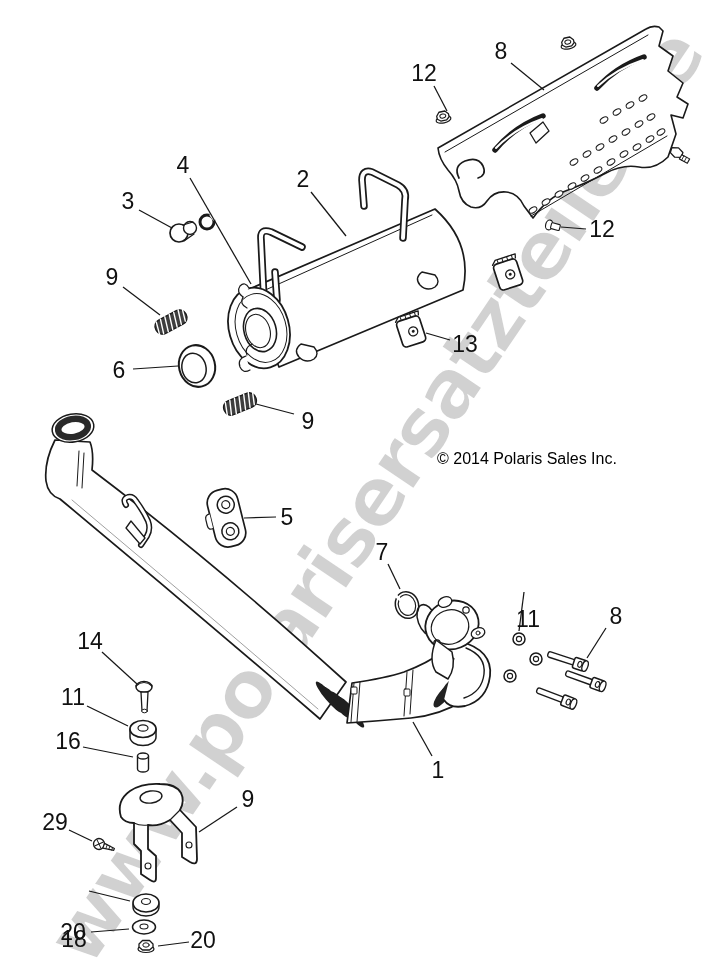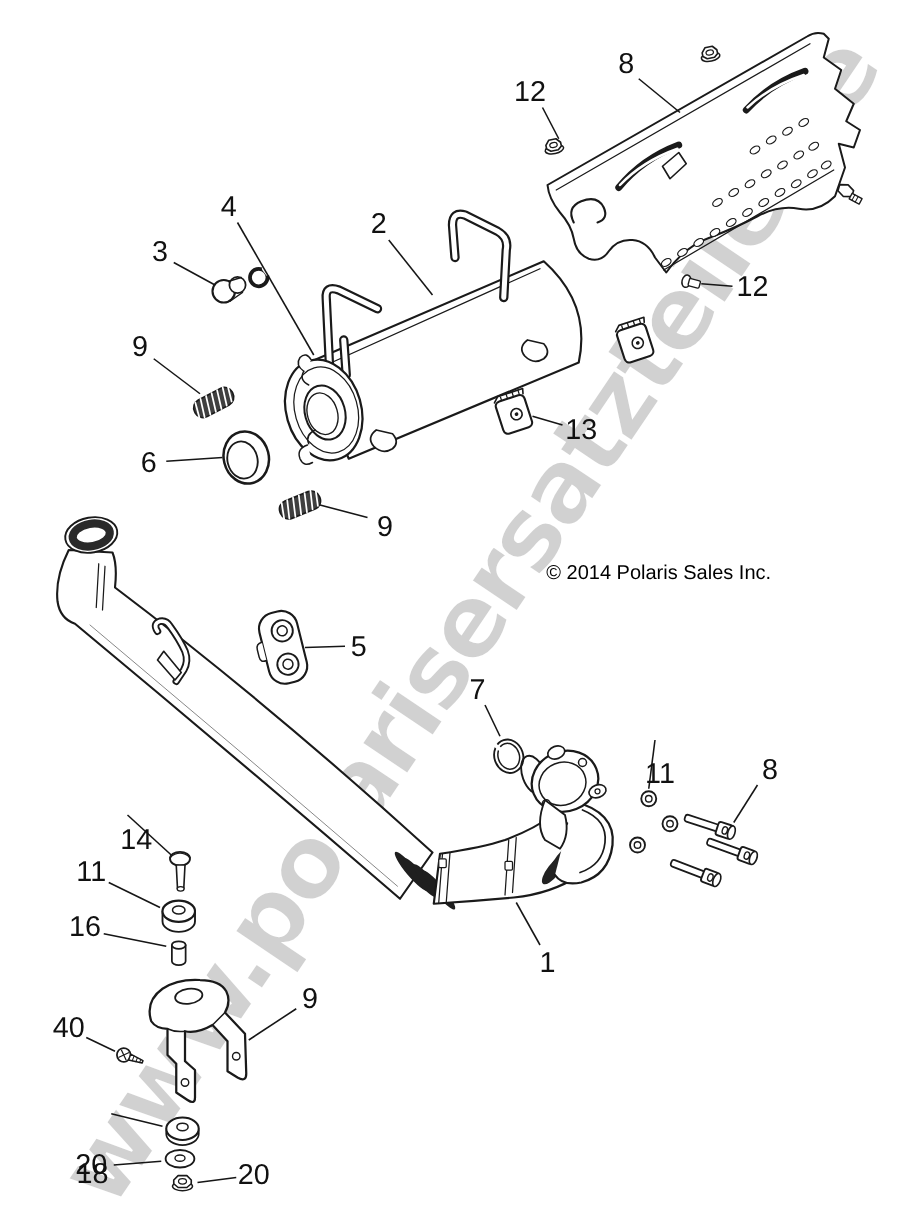--- a/index.html
+++ b/index.html
@@ -357,24 +357,24 @@
       <div class="callout" style="left: 128px; top: 201px;">3</div>
       <div class="callout" style="left: 112px; top: 277px;">9</div>
       <div class="callout" style="left: 119px; top: 370px;">6</div>
       <div class="callout" style="left: 308px; top: 421px;">9</div>
       <div class="callout" style="left: 465px; top: 344px;">13</div>
       <div class="callout" style="left: 287px; top: 517px;">5</div>
       <div class="callout" style="left: 382px; top: 552px;">7</div>
       <div class="callout" style="left: 528px; top: 579px; margin-top: 40px;">11</div>
       <div class="callout" style="left: 616px; top: 616px;">8</div>
       <div class="callout" style="left: 438px; top: 770px;">1</div>
-      <div class="callout" style="left: 90px; top: 672px; margin-left: 19px;">14</div>
+      <div class="callout" style="left: 90px; top: 641px;">14</div>
       <div class="callout" style="left: 73px; top: 697px;">11</div>
       <div class="callout" style="left: 68px; top: 741px;">16</div>
       <div class="callout" style="left: 248px; top: 799px;">9</div>
-      <div class="callout" style="left: 55px; top: 822px;">40</div>
+      <div class="callout" style="left: 55px; top: 822px;">29</div>
       <div class="callout" style="left: 74px; top: 902px; margin-top: 37px;">18</div>
       <div class="callout" style="left: 73px; top: 932px;">20</div>
       <div class="callout" style="left: 203px; top: 940px;">20</div>
     </div>
 
   <div class="copyright">© 2014 Polaris Sales Inc.</div>
 </div>
 
 </body></html>

